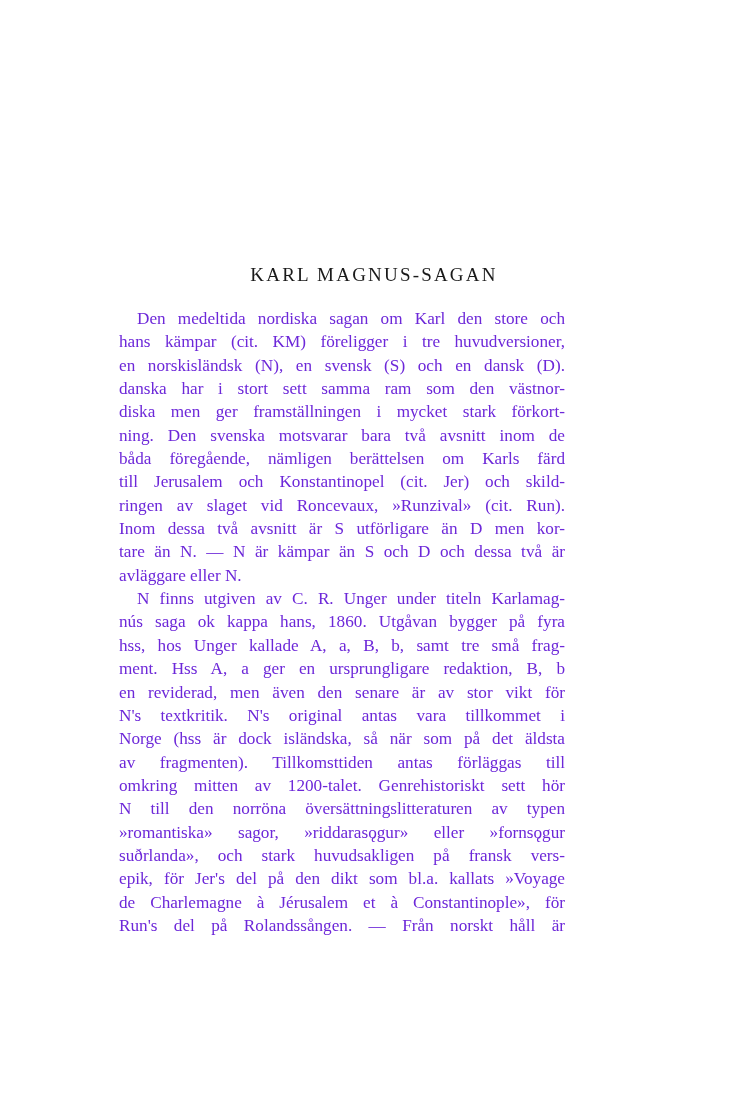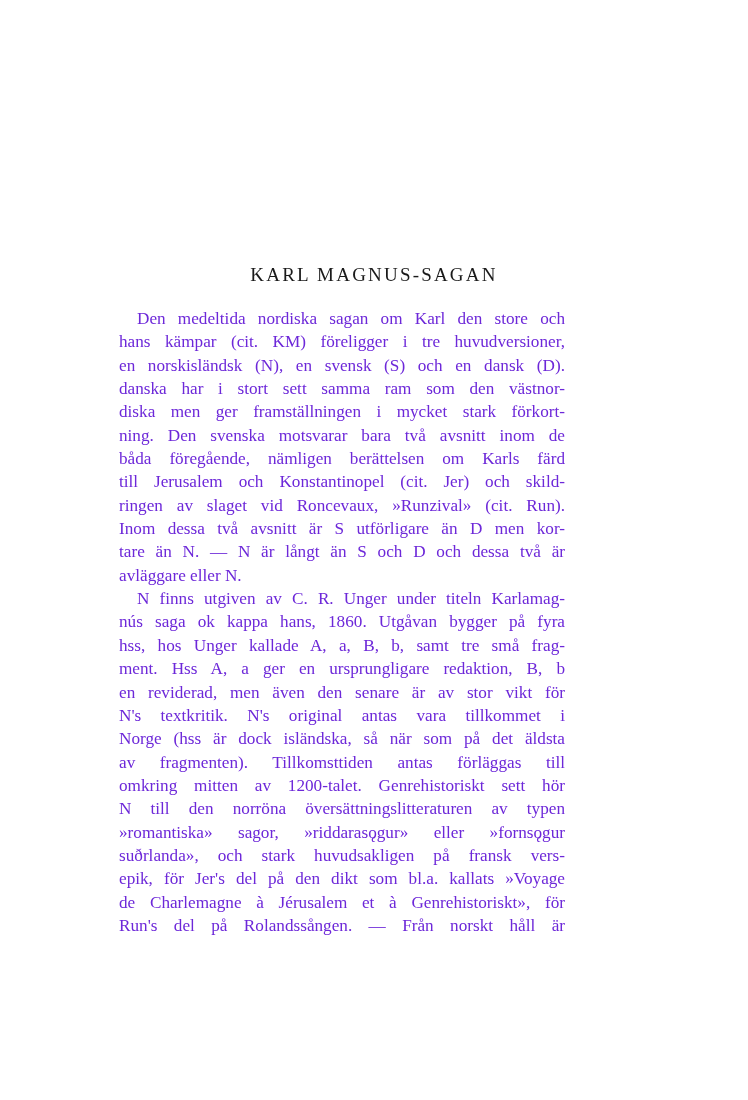--- a/index.html
+++ b/index.html
@@ -32,31 +32,31 @@
       <span class="line indent">Den medeltida nordiska sagan om Karl den store och</span>
       <span class="line">hans kämpar (cit. KM) föreligger i tre huvudversioner,</span>
       <span class="line">en norskisländsk (N), en svensk (S) och en dansk (D).</span>
       <span class="line">danska har i stort sett samma ram som den västnor-</span>
       <span class="line">diska men ger framställningen i mycket stark förkort-</span>
       <span class="line">ning. Den svenska motsvarar bara två avsnitt inom de</span>
       <span class="line">båda föregående, nämligen berättelsen om Karls färd</span>
       <span class="line">till Jerusalem och Konstantinopel (cit. Jer) och skild-</span>
       <span class="line">ringen av slaget vid Roncevaux, »Runzival» (cit. Run).</span>
       <span class="line">Inom dessa två avsnitt är S utförligare än D men kor-</span>
-      <span class="line">tare än N. — N är långt än S och D och dessa två är</span>
+      <span class="line">tare än N. — N är kämpar än S och D och dessa två är</span>
       <span class="line last">avläggare eller N.</span>
       <span class="line indent">N finns utgiven av C. R. Unger under titeln Karlamag-</span>
       <span class="line">nús saga ok kappa hans, 1860. Utgåvan bygger på fyra</span>
       <span class="line">hss, hos Unger kallade A, a, B, b, samt tre små frag-</span>
       <span class="line">ment. Hss A, a ger en ursprungligare redaktion, B, b</span>
       <span class="line">en reviderad, men även den senare är av stor vikt för</span>
       <span class="line">N's textkritik. N's original antas vara tillkommet i</span>
       <span class="line">Norge (hss är dock isländska, så när som på det äldsta</span>
       <span class="line">av fragmenten). Tillkomsttiden antas förläggas till</span>
       <span class="line">omkring mitten av 1200-talet. Genrehistoriskt sett hör</span>
       <span class="line">N till den norröna översättningslitteraturen av typen</span>
       <span class="line">»romantiska» sagor, »riddarasǫgur» eller »fornsǫgur</span>
       <span class="line">suðrlanda», och stark huvudsakligen på fransk vers-</span>
       <span class="line">epik, för Jer's del på den dikt som bl.a. kallats »Voyage</span>
-      <span class="line">de Charlemagne à Jérusalem et à Genrehistoriskt», för</span>
+      <span class="line">de Charlemagne à Jérusalem et à Constantinople», för</span>
       <span class="line">Run's del på Rolandssången. — Från norskt håll är</span>
     </div>
 </div>
 
 </body></html>

